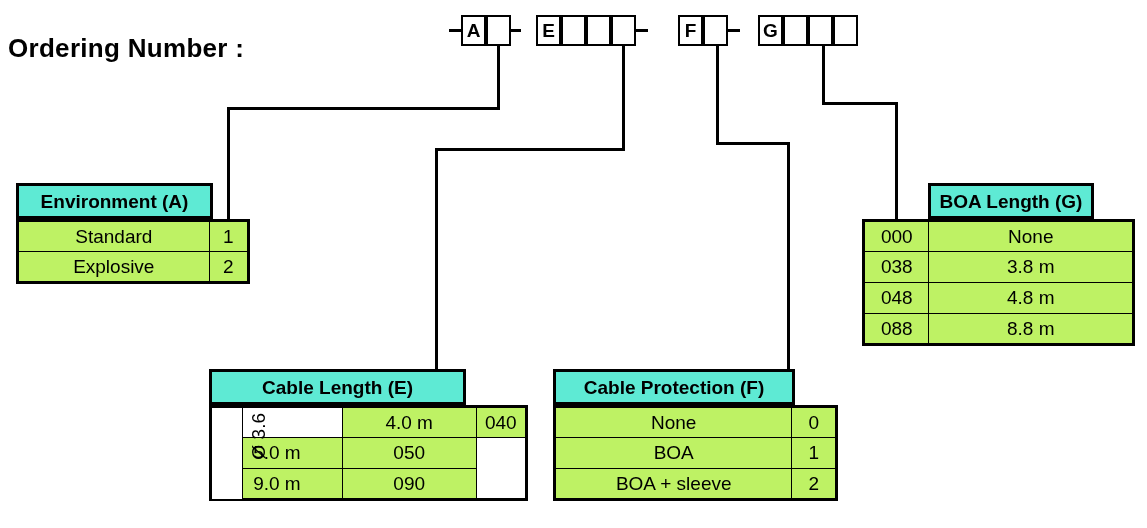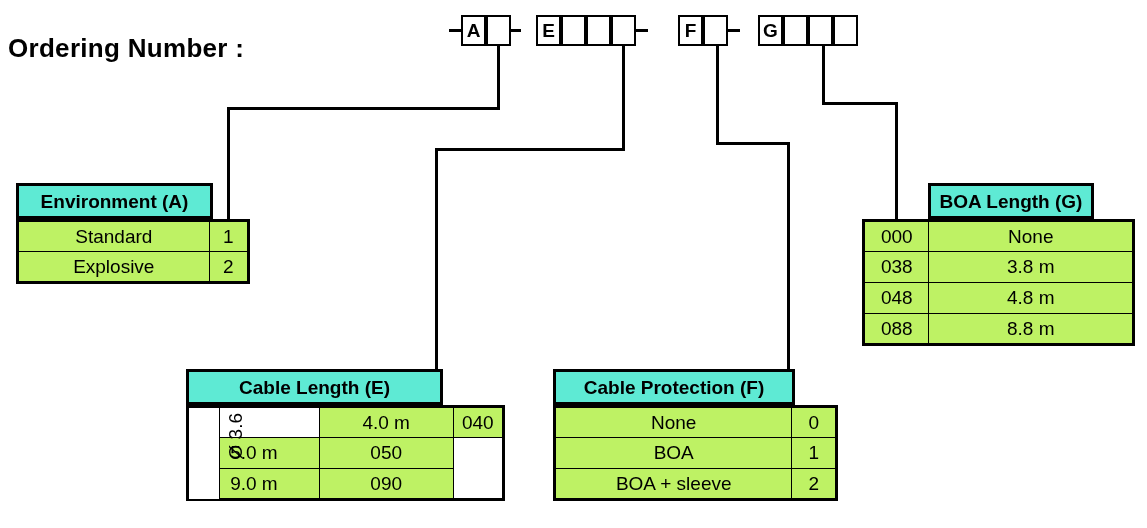--- a/index.html
+++ b/index.html
@@ -177,21 +177,21 @@
         <div class="cell" style="width:194px;">Standard</div>
         <div class="cell code" style="width:40px;">1</div>
       </div>
       <div class="row">
         <div class="cell" style="width:194px;">Explosive</div>
         <div class="cell code" style="width:40px;">2</div>
       </div>
     </div>
   </div>
 
-  <div class="tbl" style="left:146px; top:369px;padding-left:40px;">
+  <div class="tbl" style="left:169px; top:369px;padding-left:40px;">
     <div class="tbl-head" style="width:257px;">Cable Length (E)</div>
     <div class="tbl-body" style="width: 319px; position: relative; padding-left: 32px; box-sizing: border-box;">
       <div class="row" style="margin-left: 0px;">
         <div class="rot-cell" rowspan="3" style="width: 32px; display: block; position: absolute; left: 0px; top: 0px; height: 93px; line-height: 93px;">
           <span class="rot-inner">Ø 3.6</span>
         </div>
         <div class="cell" style="width:222px;">4.0 m</div>
         <div class="cell code" style="width:65px;">040</div>
       </div>
       <div class="row" style="margin-left: 0px;">

